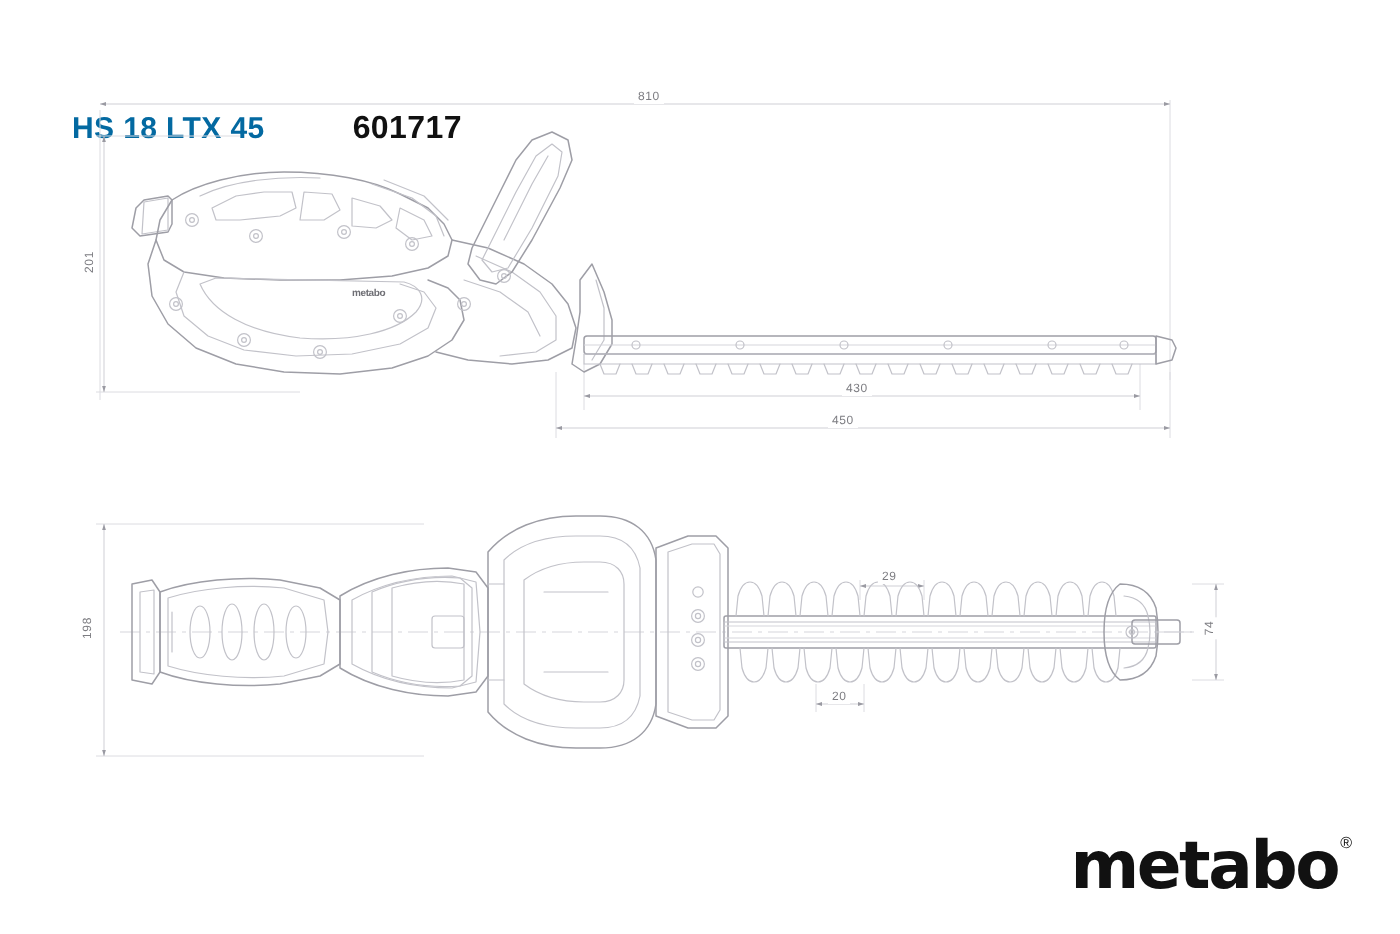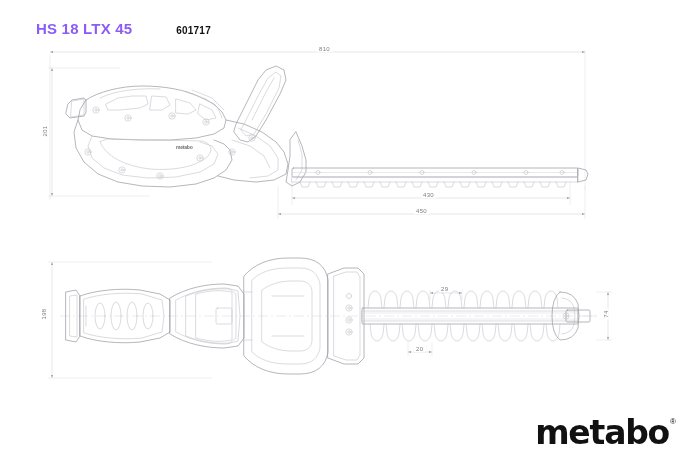--- a/index.html
+++ b/index.html
@@ -3,22 +3,22 @@
 <meta charset="utf-8">
 <style>
   html,body{margin:0;padding:0;background:#ffffff;}
   body{width:700px;height:467px;position:relative;overflow:hidden;
        font-family:"Liberation Sans",sans-serif;color:#1a1a1a;}
 
   .sheet{position:absolute;inset:0;background:#fff;}
 
   
   .title-row{position:absolute;left:36px;top:20px;display:flex;align-items:baseline;}
-  .model-name{font-size:15px;font-weight:700;letter-spacing:.2px;color:#8b5cf6;white-space:nowrap;}
-  .order-no{font-size:10px;font-weight:700;letter-spacing:.2px;color:#111;margin-left:44px;white-space:nowrap;}
+  .model-name{font-size:15px;font-weight:700;letter-spacing:.2px;color:#0369a1;white-space:nowrap;margin-top:36px;}
+  .order-no{font-size:16px;font-weight:700;letter-spacing:.2px;color:#111;margin-left:44px;white-space:nowrap;}
 
   
   .canvas{position:absolute;left:0;top:0;width:700px;height:467px;}
   .canvas svg{display:block;}
 
   
   .dim{position:absolute;font-size:6px;color:#7d7d82;letter-spacing:.3px;
        background:#fff;padding:0 2px;white-space:nowrap;font-family:"Liberation Sans",sans-serif;}
   .dim.vert{transform-origin:center center;}
 

